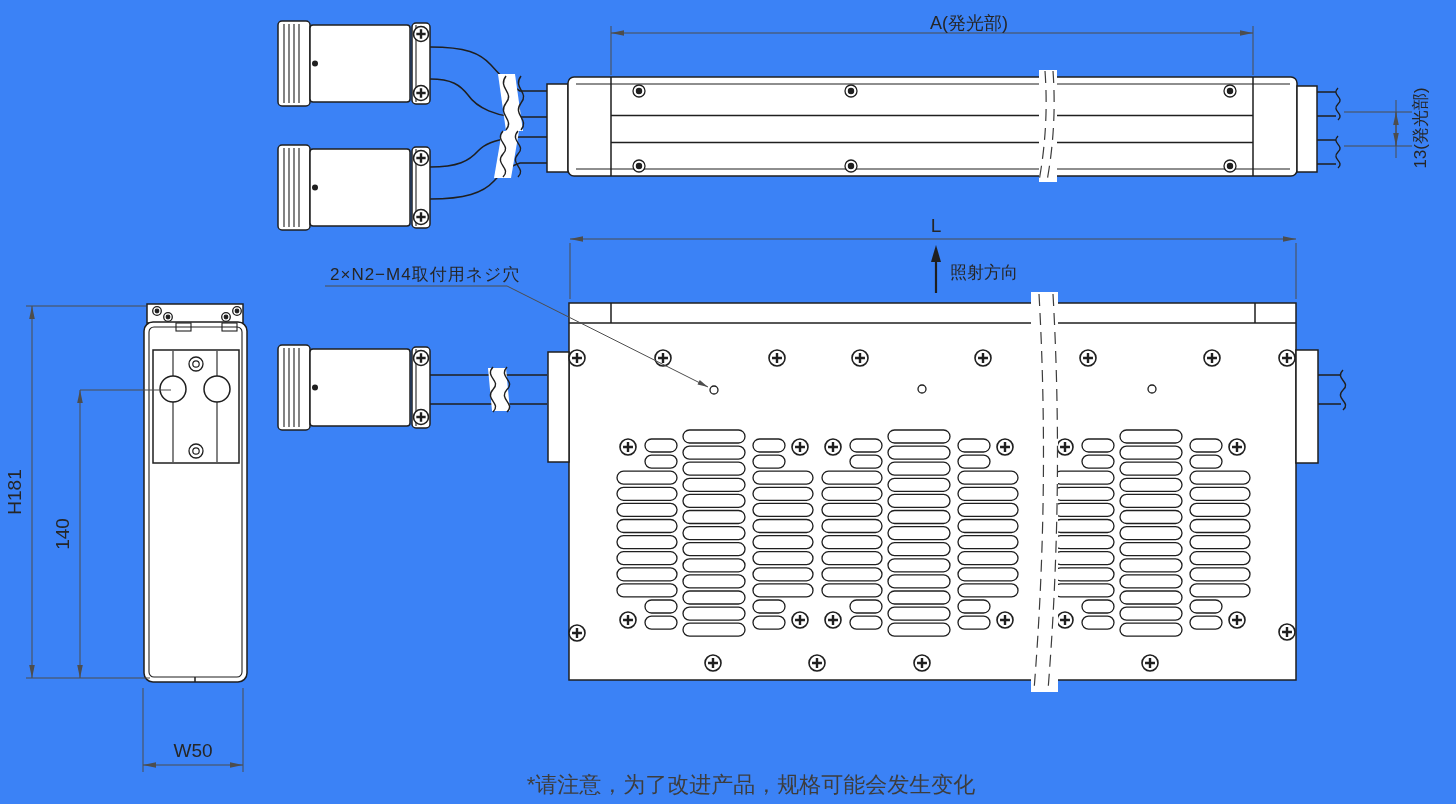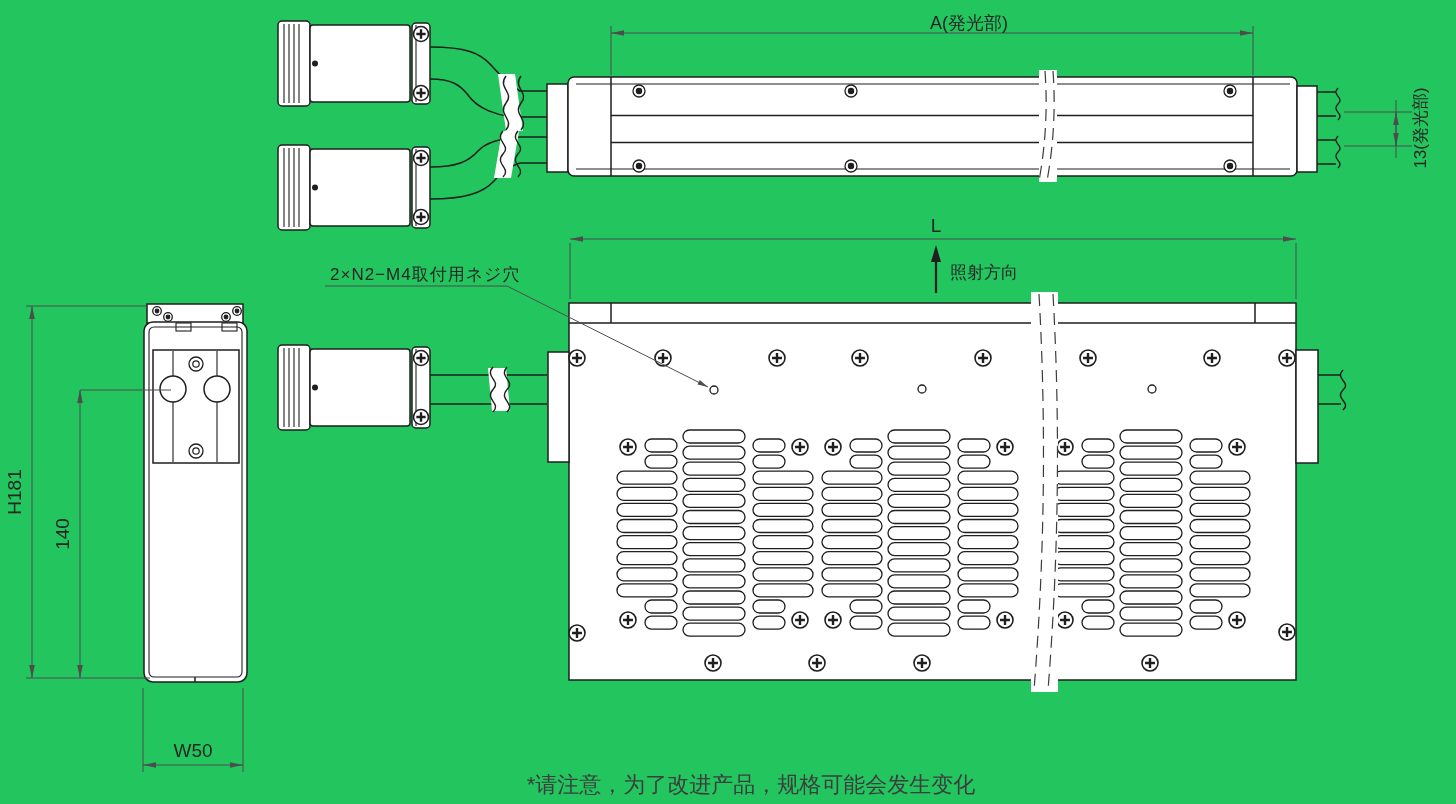--- a/index.html
+++ b/index.html
@@ -1,16 +1,16 @@
 <!DOCTYPE html>
 <html><head>
 <meta charset="utf-8">
 <style>
   html,body{margin:0;padding:0;background:#ffffff;}
-  .page{width:1456px;height:804px;background:#22c55e;position:relative;overflow:hidden;}
+  .page{width:1456px;height:804px;background:#3b82f6;position:relative;overflow:hidden;}
   svg{display:block;}
   svg text{font-family:"Liberation Sans","DejaVu Sans",sans-serif;fill:#262626;}
   .t17{font-size:17px;}
   .t18{font-size:18px;}
   .t19{font-size:19px;}
   .note{font-size:22px;fill:#3d3d3d;}
   .obj{fill:#ffffff;stroke:#1f1f1f;stroke-width:1.5;}
   .objl{fill:none;stroke:#1f1f1f;stroke-width:1.5;}
   .thin{fill:none;stroke:#1f1f1f;stroke-width:1.1;}
   .slot{fill:#ffffff;stroke:#1f1f1f;stroke-width:1.3;}

